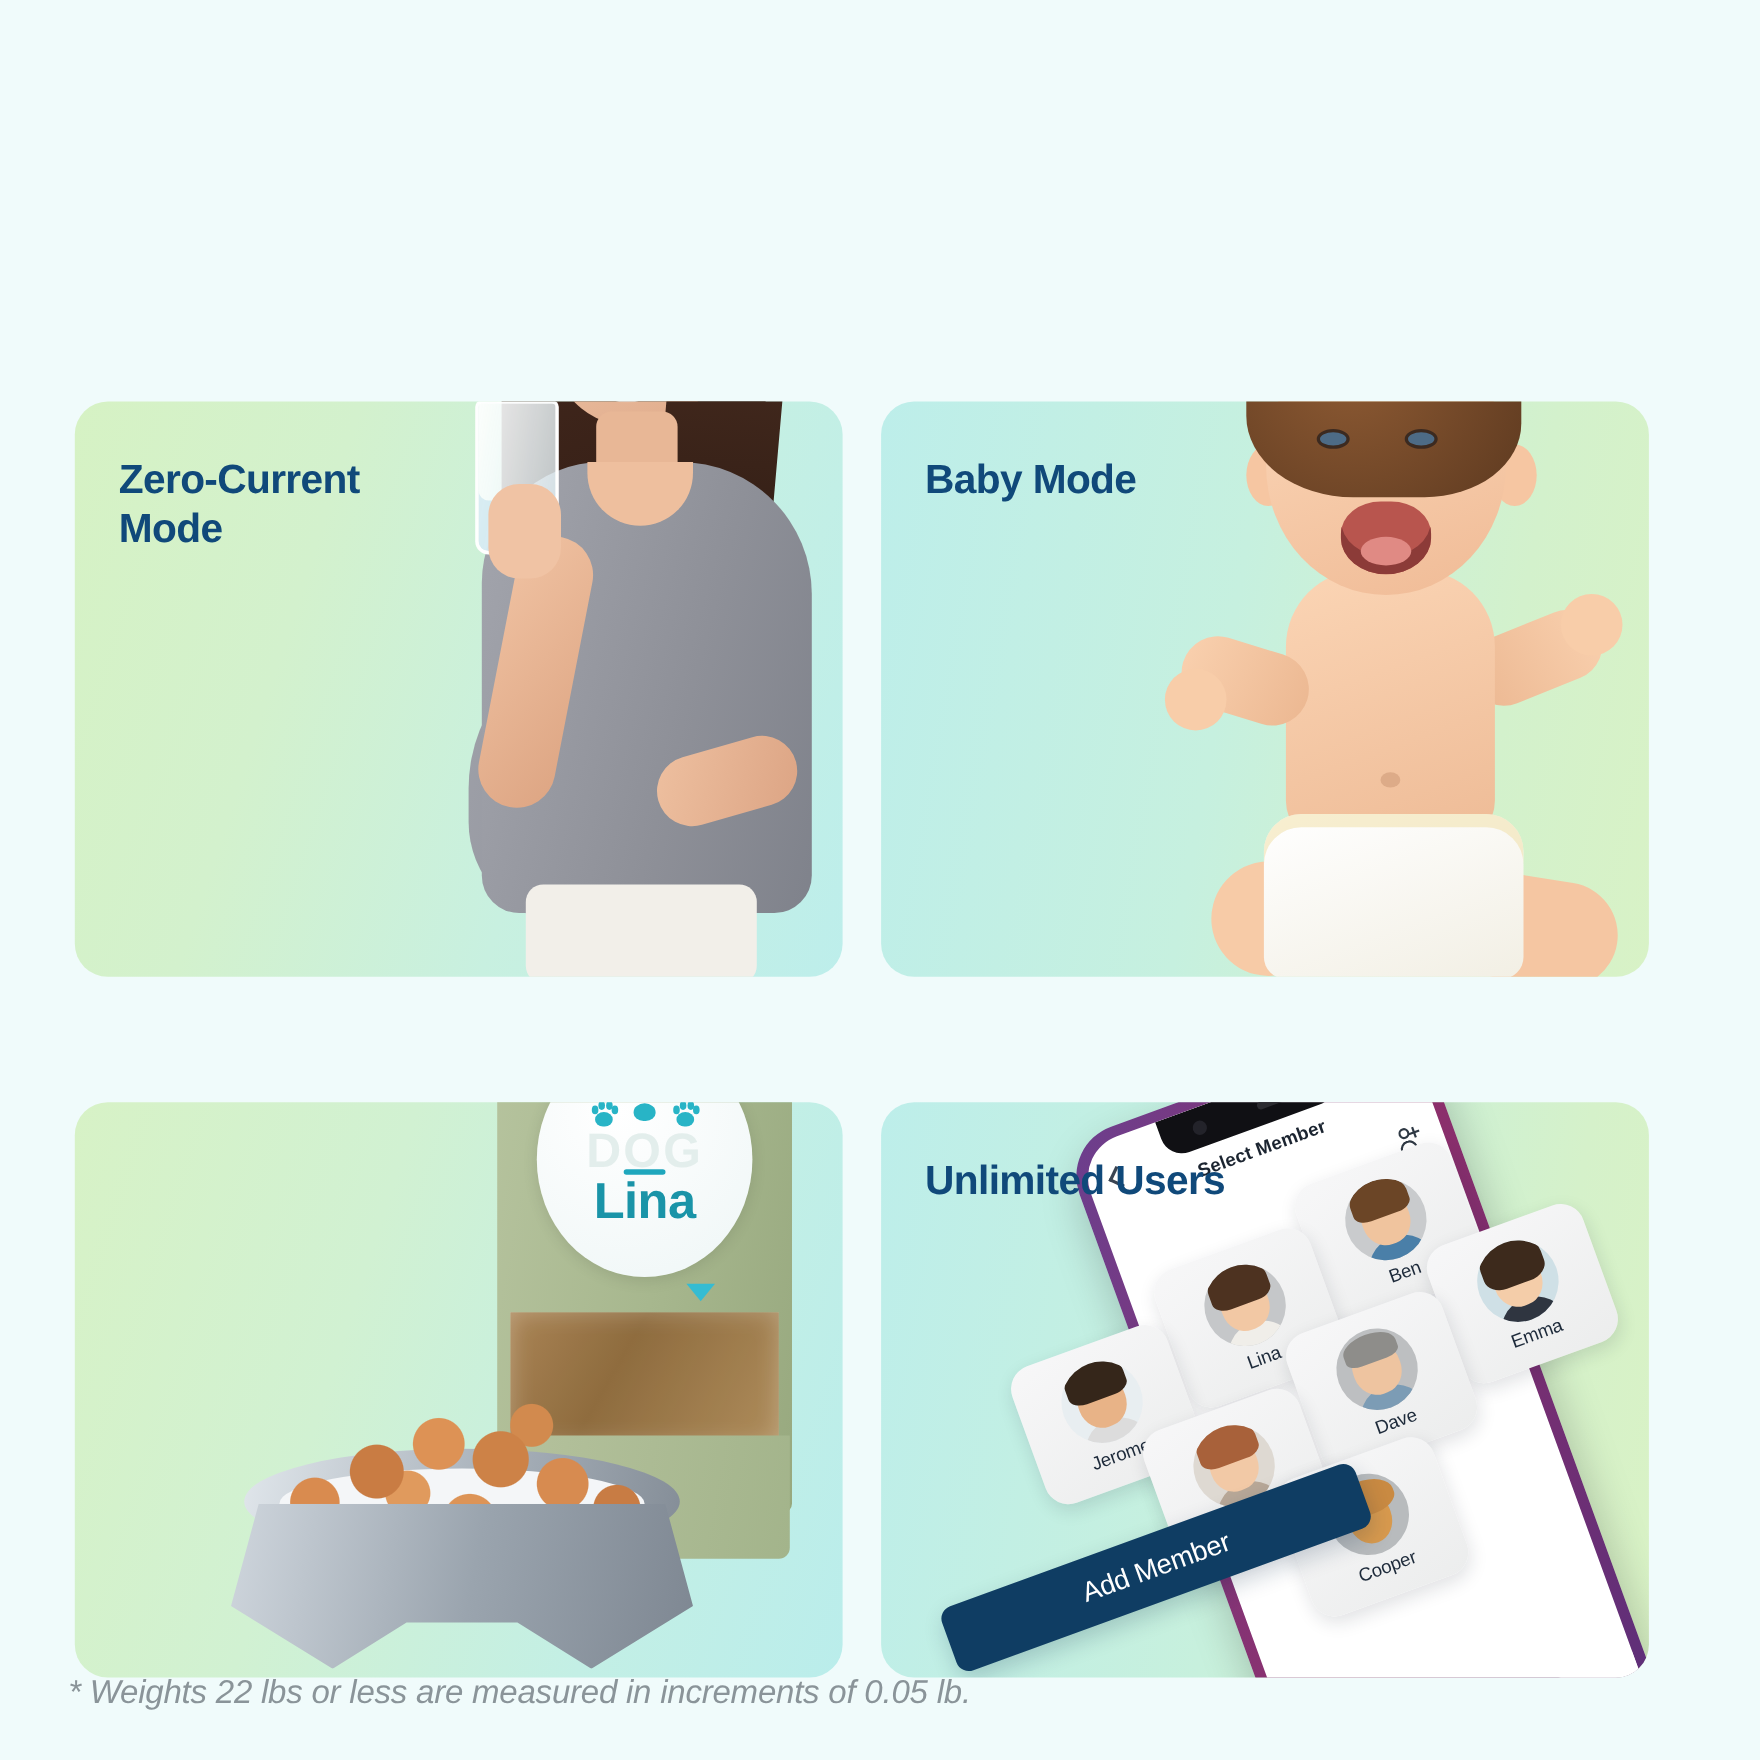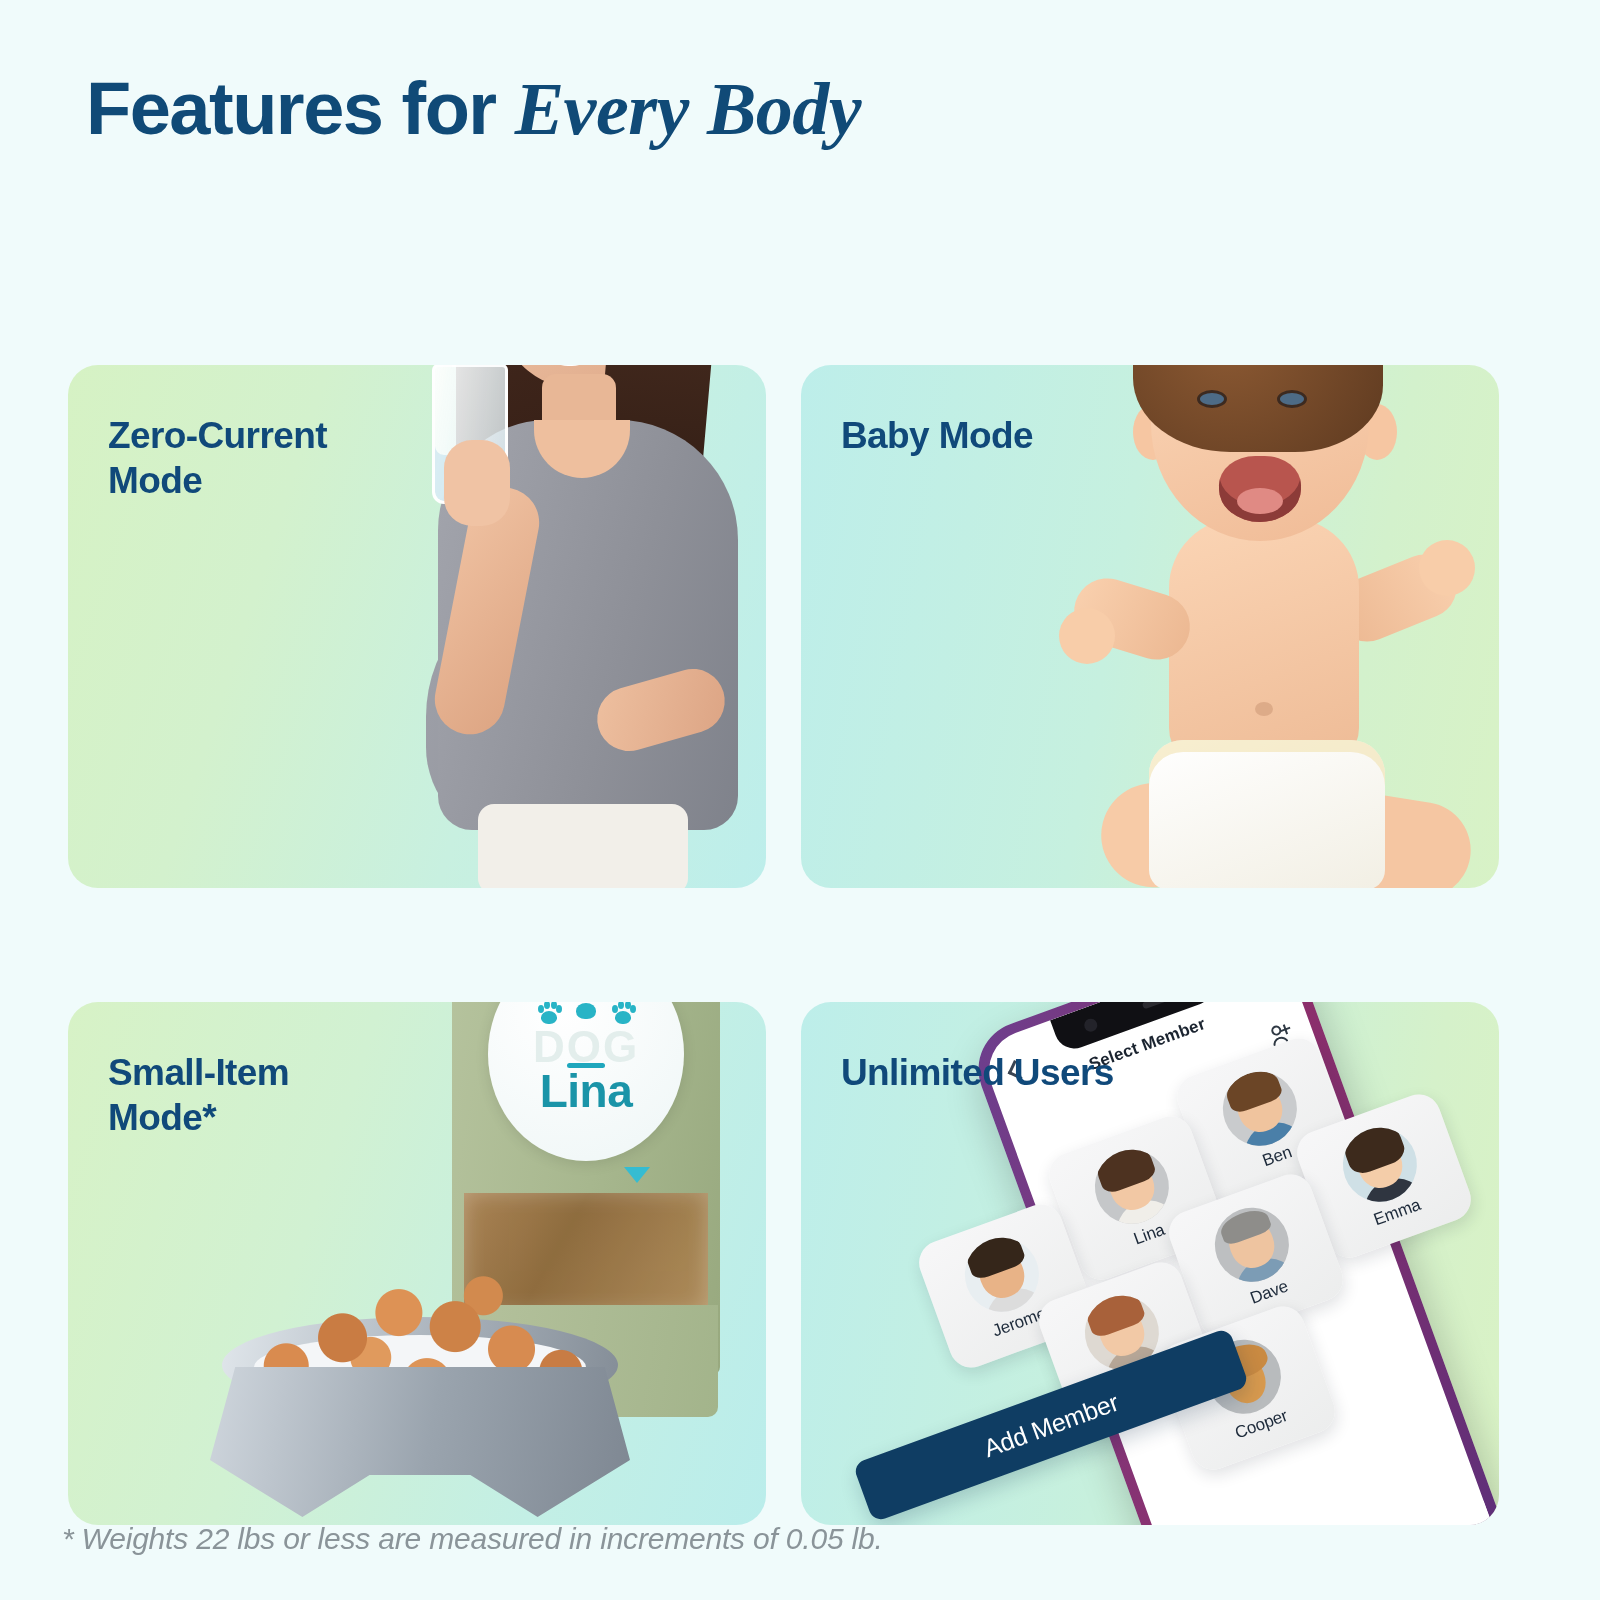--- a/index.html
+++ b/index.html
@@ -357,21 +357,20 @@
   
   .footnote {
     position: absolute; left: 62px; top: 1522px;
     font-size: 30px; font-style: italic; color: #8a9499; letter-spacing: -0.2px;
   }
 </style>
 </head>
 <body>
 
 <div class="header">
-  <div class="page-title"><span>Features for </span><span class="em">Every Body</span></div>
 </div>
 
 <div class="grid">
 
   <div class="card c1">
     <div class="card-title">Baby Mode</div>
     <div class="art">
       <div class="baby">
         <div class="b-armR"></div>
         <div class="b-fist r"></div>
@@ -412,22 +411,20 @@
         <div class="w-pants"></div>
         <div class="w-arm2"></div>
         <div class="w-arm"></div>
         <div class="w-glass"></div>
         <div class="w-hand"></div>
       </div>
     </div>
   </div>
 
   <div class="card c2">
-    <div class="card-title">Small-Item
-Mode*</div>
     <div class="art">
       <div class="pet">
         <div class="bag"></div>
         <div class="bag-window"></div>
         <div class="bag-bottom"></div>
 
         <div class="bag-label">
           <div class="paws">
             <div class="paw">
                 <div class="toe t1"></div>

